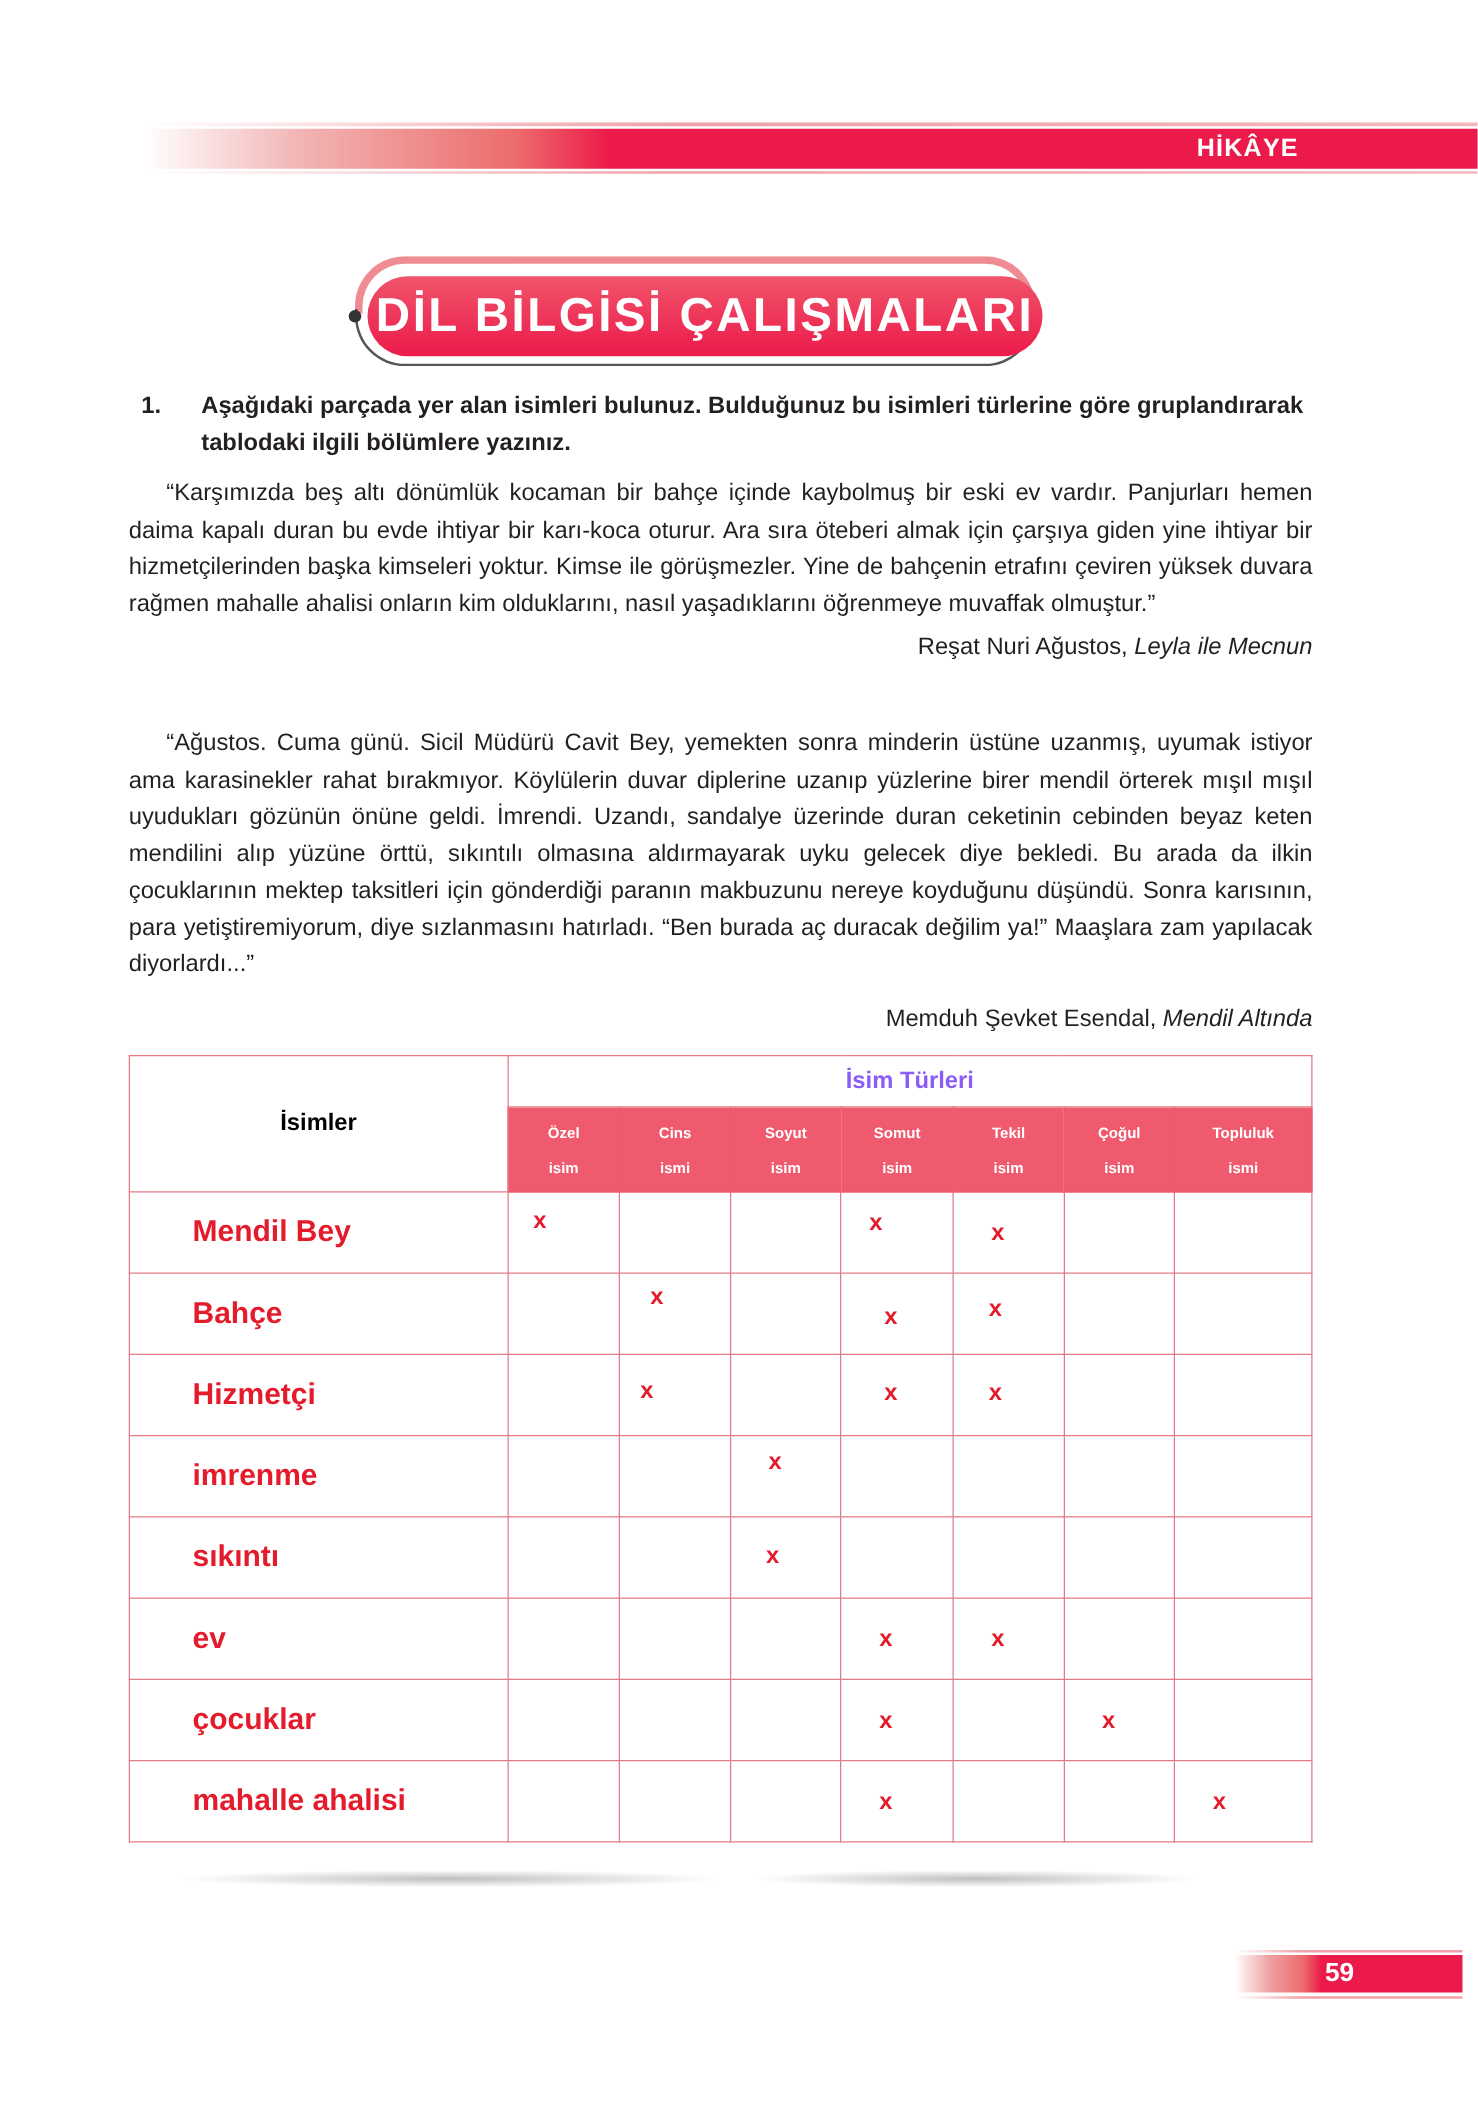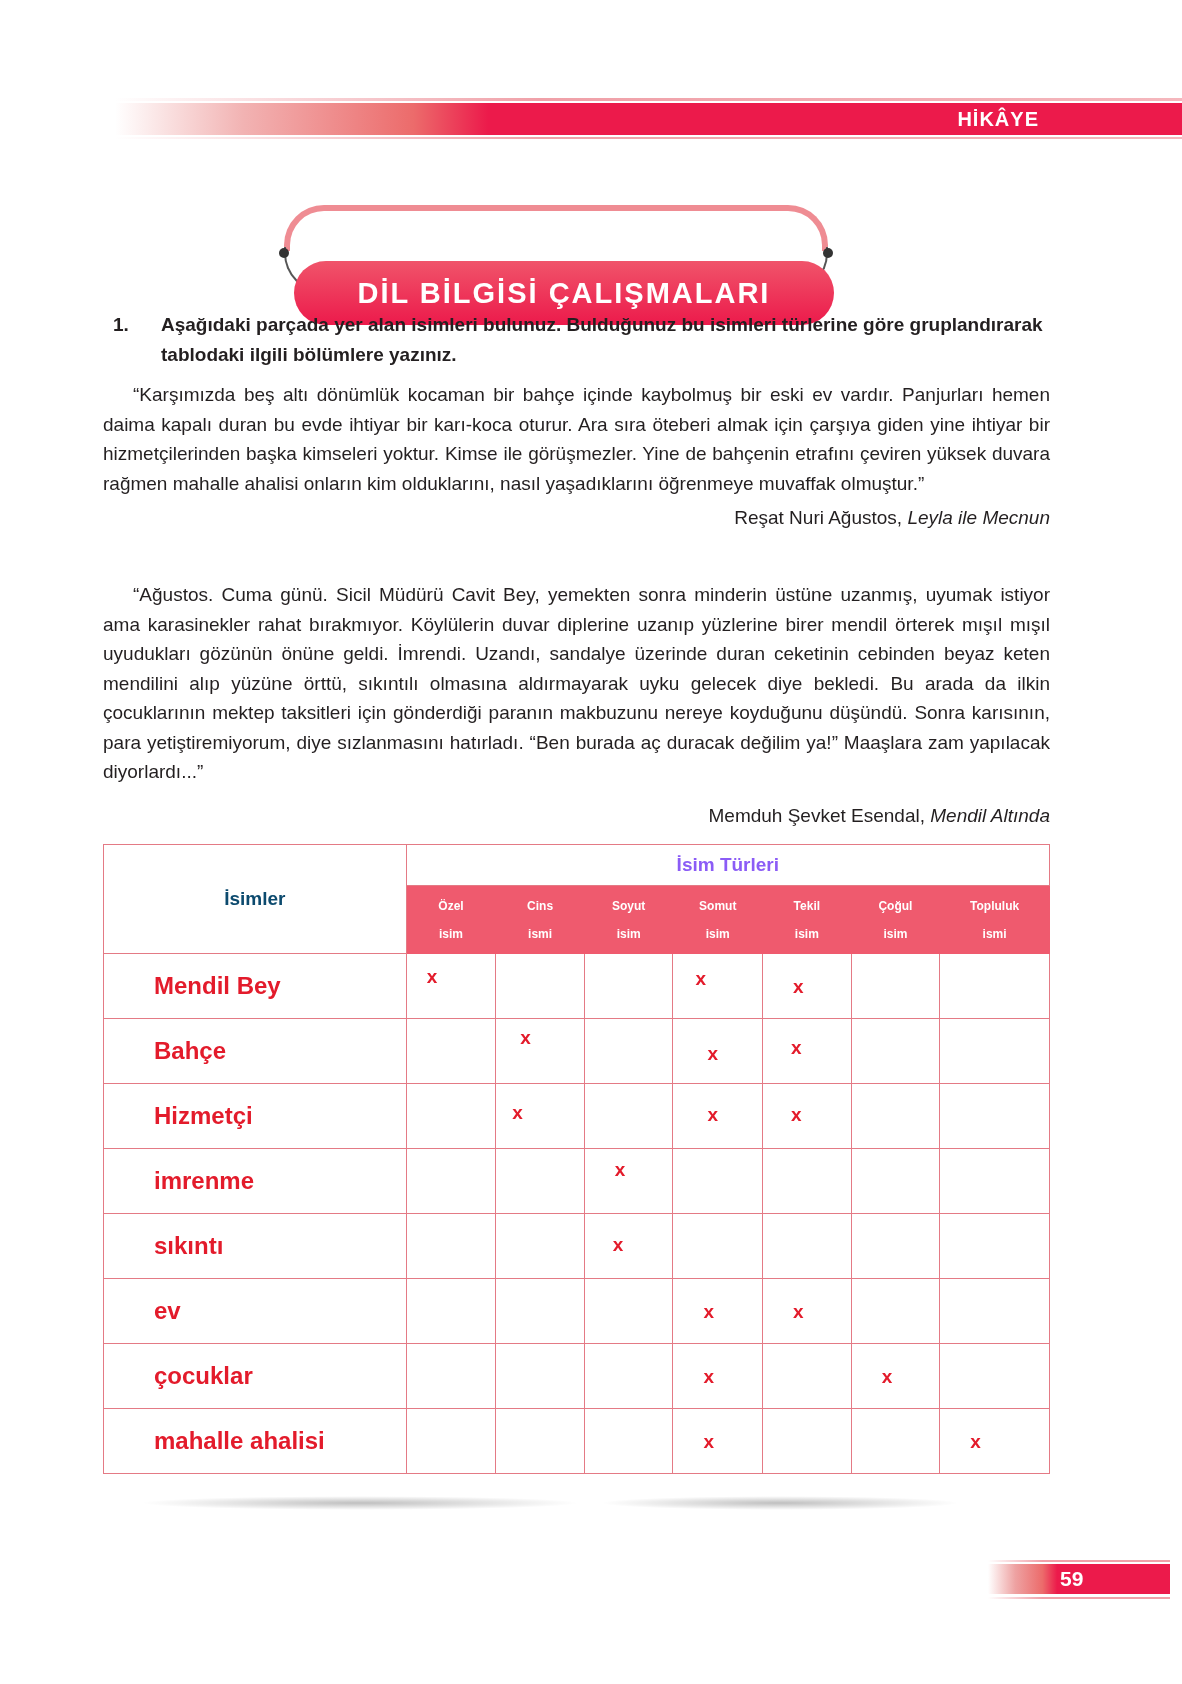--- a/index.html
+++ b/index.html
@@ -9,37 +9,37 @@
   .top-band .line-top { position: absolute; left: 0; right: 0; top: 0; height: 3px; background: linear-gradient(to right, rgba(255,255,255,0), #f0a0a8 40%, #f5b7bd); }
   .top-band .bar { position: absolute; left: 0; right: 0; top: 5px; height: 32px; background: linear-gradient(to right, rgba(255,255,255,0) 0%, #f2b3b3 12%, #ec6b6b 28%, #ec1a4b 35%, #ec1a4b 100%); }
   .top-band .line-bot { position: absolute; left: 0; right: 0; top: 39px; height: 2px; background: linear-gradient(to right, rgba(255,255,255,0), #f0a0a8 40%, #f5b7bd); }
   .top-band .label { position: absolute; right: 143px; top: 5px; height: 32px; line-height: 32px; color: #fff; font-weight: bold; font-size: 20px; letter-spacing: 1px; }
 
   .title-wrap { position: absolute; left: 276px; top: 203px; width: 560px; height: 92px; }
   .title-arc-top { position: absolute; left: 8px; right: 8px; top: 2px; height: 40px; border: 6px solid #ef8c93; border-bottom: none; border-radius: 40px 40px 0 0; }
   .title-arc-bot { position: absolute; left: 8px; right: 8px; top: 44px; height: 44px; border: 2px solid #555; border-top: none; border-radius: 0 0 40px 40px; }
   .title-dot-l, .title-dot-r { position: absolute; top: 45px; width: 10px; height: 10px; border-radius: 50%; background: #333; }
   .title-dot-l { left: 3px; } .title-dot-r { right: 3px; }
-  .title-pill { position: absolute; left: 18px; right: 2px; top: 18px; height: 64px; border-radius: 32px; background: linear-gradient(to bottom, #f0546a, #ec1a4b); display: flex; align-items: center; justify-content: center; color: #fff; font-weight: bold; font-size: 29px; letter-spacing: 2px; margin-top: 40px; }
+  .title-pill { position: absolute; left: 18px; right: 2px; top: 18px; height: 64px; border-radius: 32px; background: linear-gradient(to bottom, #f0546a, #ec1a4b); display: flex; align-items: center; justify-content: center; color: #fff; font-weight: bold; font-size: 38px; letter-spacing: 2px; }
 
   .question { position: absolute; left: 113px; top: 310px; width: 940px; font-size: 19px; font-weight: bold; line-height: 30px; }
   .question .num { position: absolute; left: 0; top: 0; }
   .question .text { margin-left: 48px; display: block; }
 
   .passage { position: absolute; left: 103px; width: 947px; font-size: 19px; line-height: 29.5px; text-align: justify; text-indent: 30px; }
   .p1 { top: 380px; }
   .p2 { top: 580px; }
   .source { position: absolute; right: 132px; font-size: 19px; }
   .source i { font-style: italic; margin-top: 28px; }
   .s1 { top: 507px; }
   .s2 { top: 805px; }
 
   table.names { position: absolute; left: 103px; top: 844px; width: 947px; border-collapse: collapse; table-layout: fixed; }
   table.names td, table.names th { border: 1.5px solid #e47a85; padding: 0; }
-  .h-isimler { width: 287px; height: 108px; text-align: center; color: #0c4a6e; font-weight: bold; font-size: 19px; background: #fff; }
+  .h-isimler { width: 287px; height: 108px; text-align: center; color: #000000; font-weight: bold; font-size: 19px; background: #fff; }
   .h-group { height: 40px; text-align: center; color: #8b5cf6; font-weight: bold; font-size: 19px; background: #fff; }
   .h-col { background: #ef5a6e; color: #fff; font-weight: bold; font-size: 12px; line-height: 28px; text-align: center; height: 66px; border-color: #ef5a6e !important; }
   .row td { height: 64px; position: relative; }
   .row td.name { color: #e31b2b; font-weight: bold; font-size: 24px; padding-left: 50px; text-align: left; vertical-align: middle; }
   .mark { position: absolute; color: #e31b2b; font-weight: bold; font-size: 19px; }
 
   .shadow-l { position: absolute; left: 140px; top: 1496px; width: 440px; height: 14px; border-radius: 50%; background: radial-gradient(ellipse at center, rgba(0,0,0,0.25), rgba(0,0,0,0) 70%); }
   .shadow-r { position: absolute; left: 600px; top: 1496px; width: 360px; height: 14px; border-radius: 50%; background: radial-gradient(ellipse at center, rgba(0,0,0,0.25), rgba(0,0,0,0) 70%); }
 
   .page-band { position: absolute; left: 988px; top: 1560px; width: 182px; height: 40px; }

